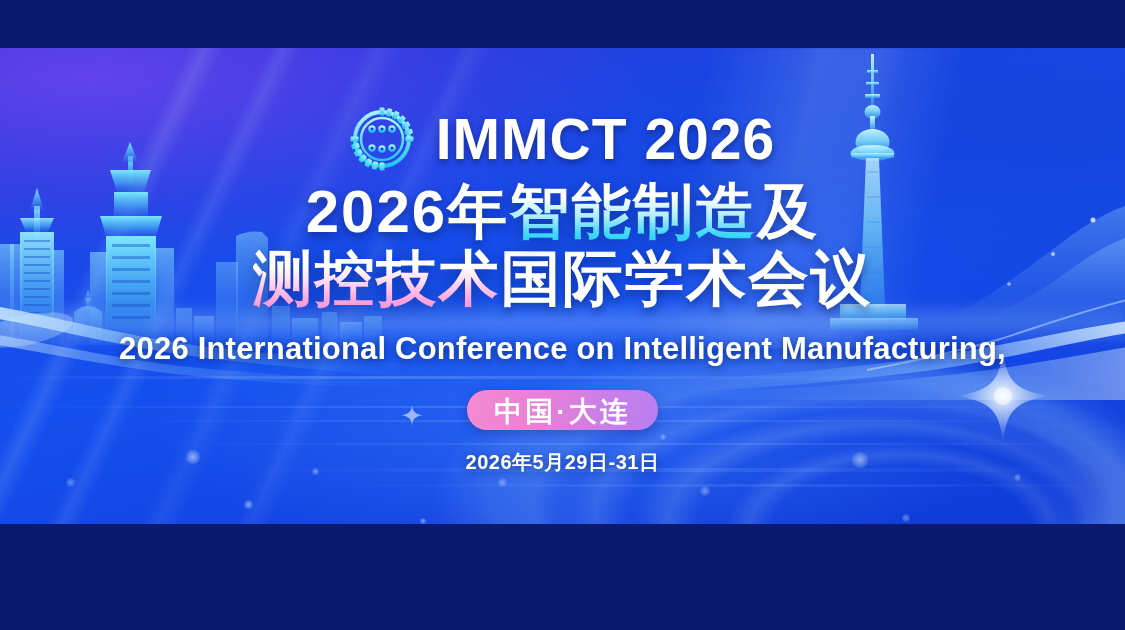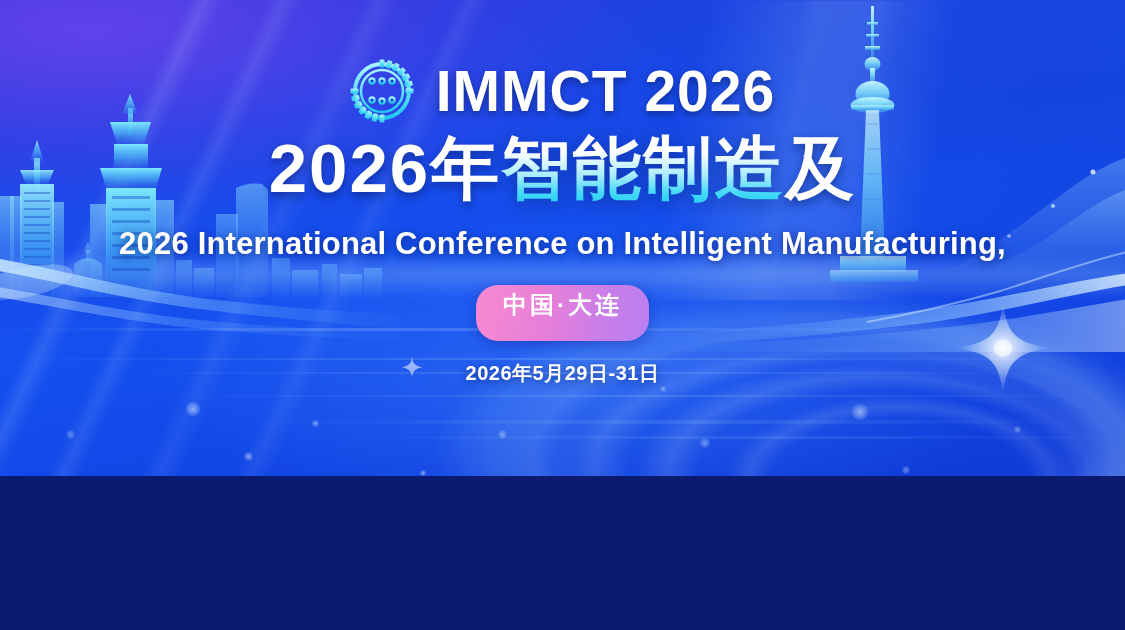--- a/index.html
+++ b/index.html
@@ -14,20 +14,21 @@
   
   .banner {
     position:relative;
     width:1125px; height:476px;
     overflow:hidden;
     background:
       radial-gradient(ellipse 70% 55% at 8% 6%,  rgba(120,70,240,0.72) 0%, rgba(90,60,230,0.30) 45%, rgba(40,60,220,0) 72%),
       radial-gradient(ellipse 55% 45% at 52% 78%, rgba(70,140,255,0.42) 0%, rgba(40,90,230,0) 70%),
       radial-gradient(ellipse 80% 70% at 95% 18%, rgba(20,60,210,0.55) 0%, rgba(15,45,180,0) 70%),
       linear-gradient(168deg, #2b36d8 0%, #1a49e8 28%, #1450ef 52%, #1347e6 72%, #0f3ad6 100%);
+    margin-top: 48px;
   }
 
   
   .bg-layer { position:absolute; inset:0; pointer-events:none; }
 
   
   .rays {
     background:
       linear-gradient(115deg, transparent 14%, rgba(180,200,255,0.17) 15.2%, transparent 16.6%),
       linear-gradient(115deg, transparent 20%, rgba(190,210,255,0.13) 21.1%, transparent 22.4%),
@@ -129,21 +130,21 @@
   .logo-icon { width:64px; height:64px; flex:0 0 64px; }
   .logo-text {
     font-size:57px; font-weight:700; color:#ffffff;
     letter-spacing:1px; line-height:1;
     text-shadow:0 3px 7px rgba(5,25,90,0.55);
     white-space:nowrap;
   }
 
   .cn-title {
     font-family:"Liberation Sans", sans-serif;
-    font-weight:700; font-size:69px; line-height:1.08;
+    font-weight:700; font-size:60px; line-height:1.08;
     letter-spacing:2px; white-space:nowrap; text-align:center;
   }
   .cn-line1 { margin-top:6px; }
   .cn-line2 { margin-top:2px; }
 
   .seg { display:inline-block; }
   .seg-white {
     color:#ffffff;
     text-shadow:0 4px 10px rgba(6,26,95,0.55);
   }
@@ -164,25 +165,25 @@
     margin-top:16px;
     color:#ffffff; text-align:left;
     font-size:31px; font-weight:600; line-height:1.33;
     letter-spacing:0.2px;
     text-shadow:0 2px 8px rgba(6,26,95,0.65);
     white-space:nowrap;
   }
 
   .badge {
     margin-top:21px;
-    padding:7px 27px 23px;
+    padding:7px 27px 2px;
     border-radius:22px;
     background:linear-gradient(100deg, #f58ad0 0%, #e87fd8 40%, #c97ee8 72%, #b97ff0 100%);
     color:#ffffff;
-    font-size:24px; font-weight:700; letter-spacing:3px;
+    font-size:28px; font-weight:700; letter-spacing:3px;
     line-height:1.1;
     box-shadow:0 3px 12px rgba(25,20,120,0.35);
     white-space:nowrap;
   }
 
   .date {
     margin-top:19px;
     color:#ffffff;
     font-size:20px; font-weight:600; letter-spacing:0.5px;
     text-shadow:0 2px 8px rgba(6,26,95,0.6);
@@ -453,20 +454,23 @@
           </g>
         </svg>
       </span>
       <span class="logo-text">IMMCT 2026</span>
     </div>
 
     <div class="cn-title cn-line1">
       <span class="seg seg-white">2026年</span><span class="seg seg-cyan">智能制造</span><span class="seg seg-white">及</span>
     </div>
 
+    <div class="cn-title cn-line2">
+      <span class="seg seg-pink">测控技术</span><span class="seg seg-white">国际学术会议</span>
+    </div>
 
     <div class="en-title">
       <div>2026 International Conference on Intelligent Manufacturing,</div>
     </div>
 
     <div class="badge">中国·大连</div>
 
     <div class="date">2026年5月29日-31日</div>
 
   </div>

